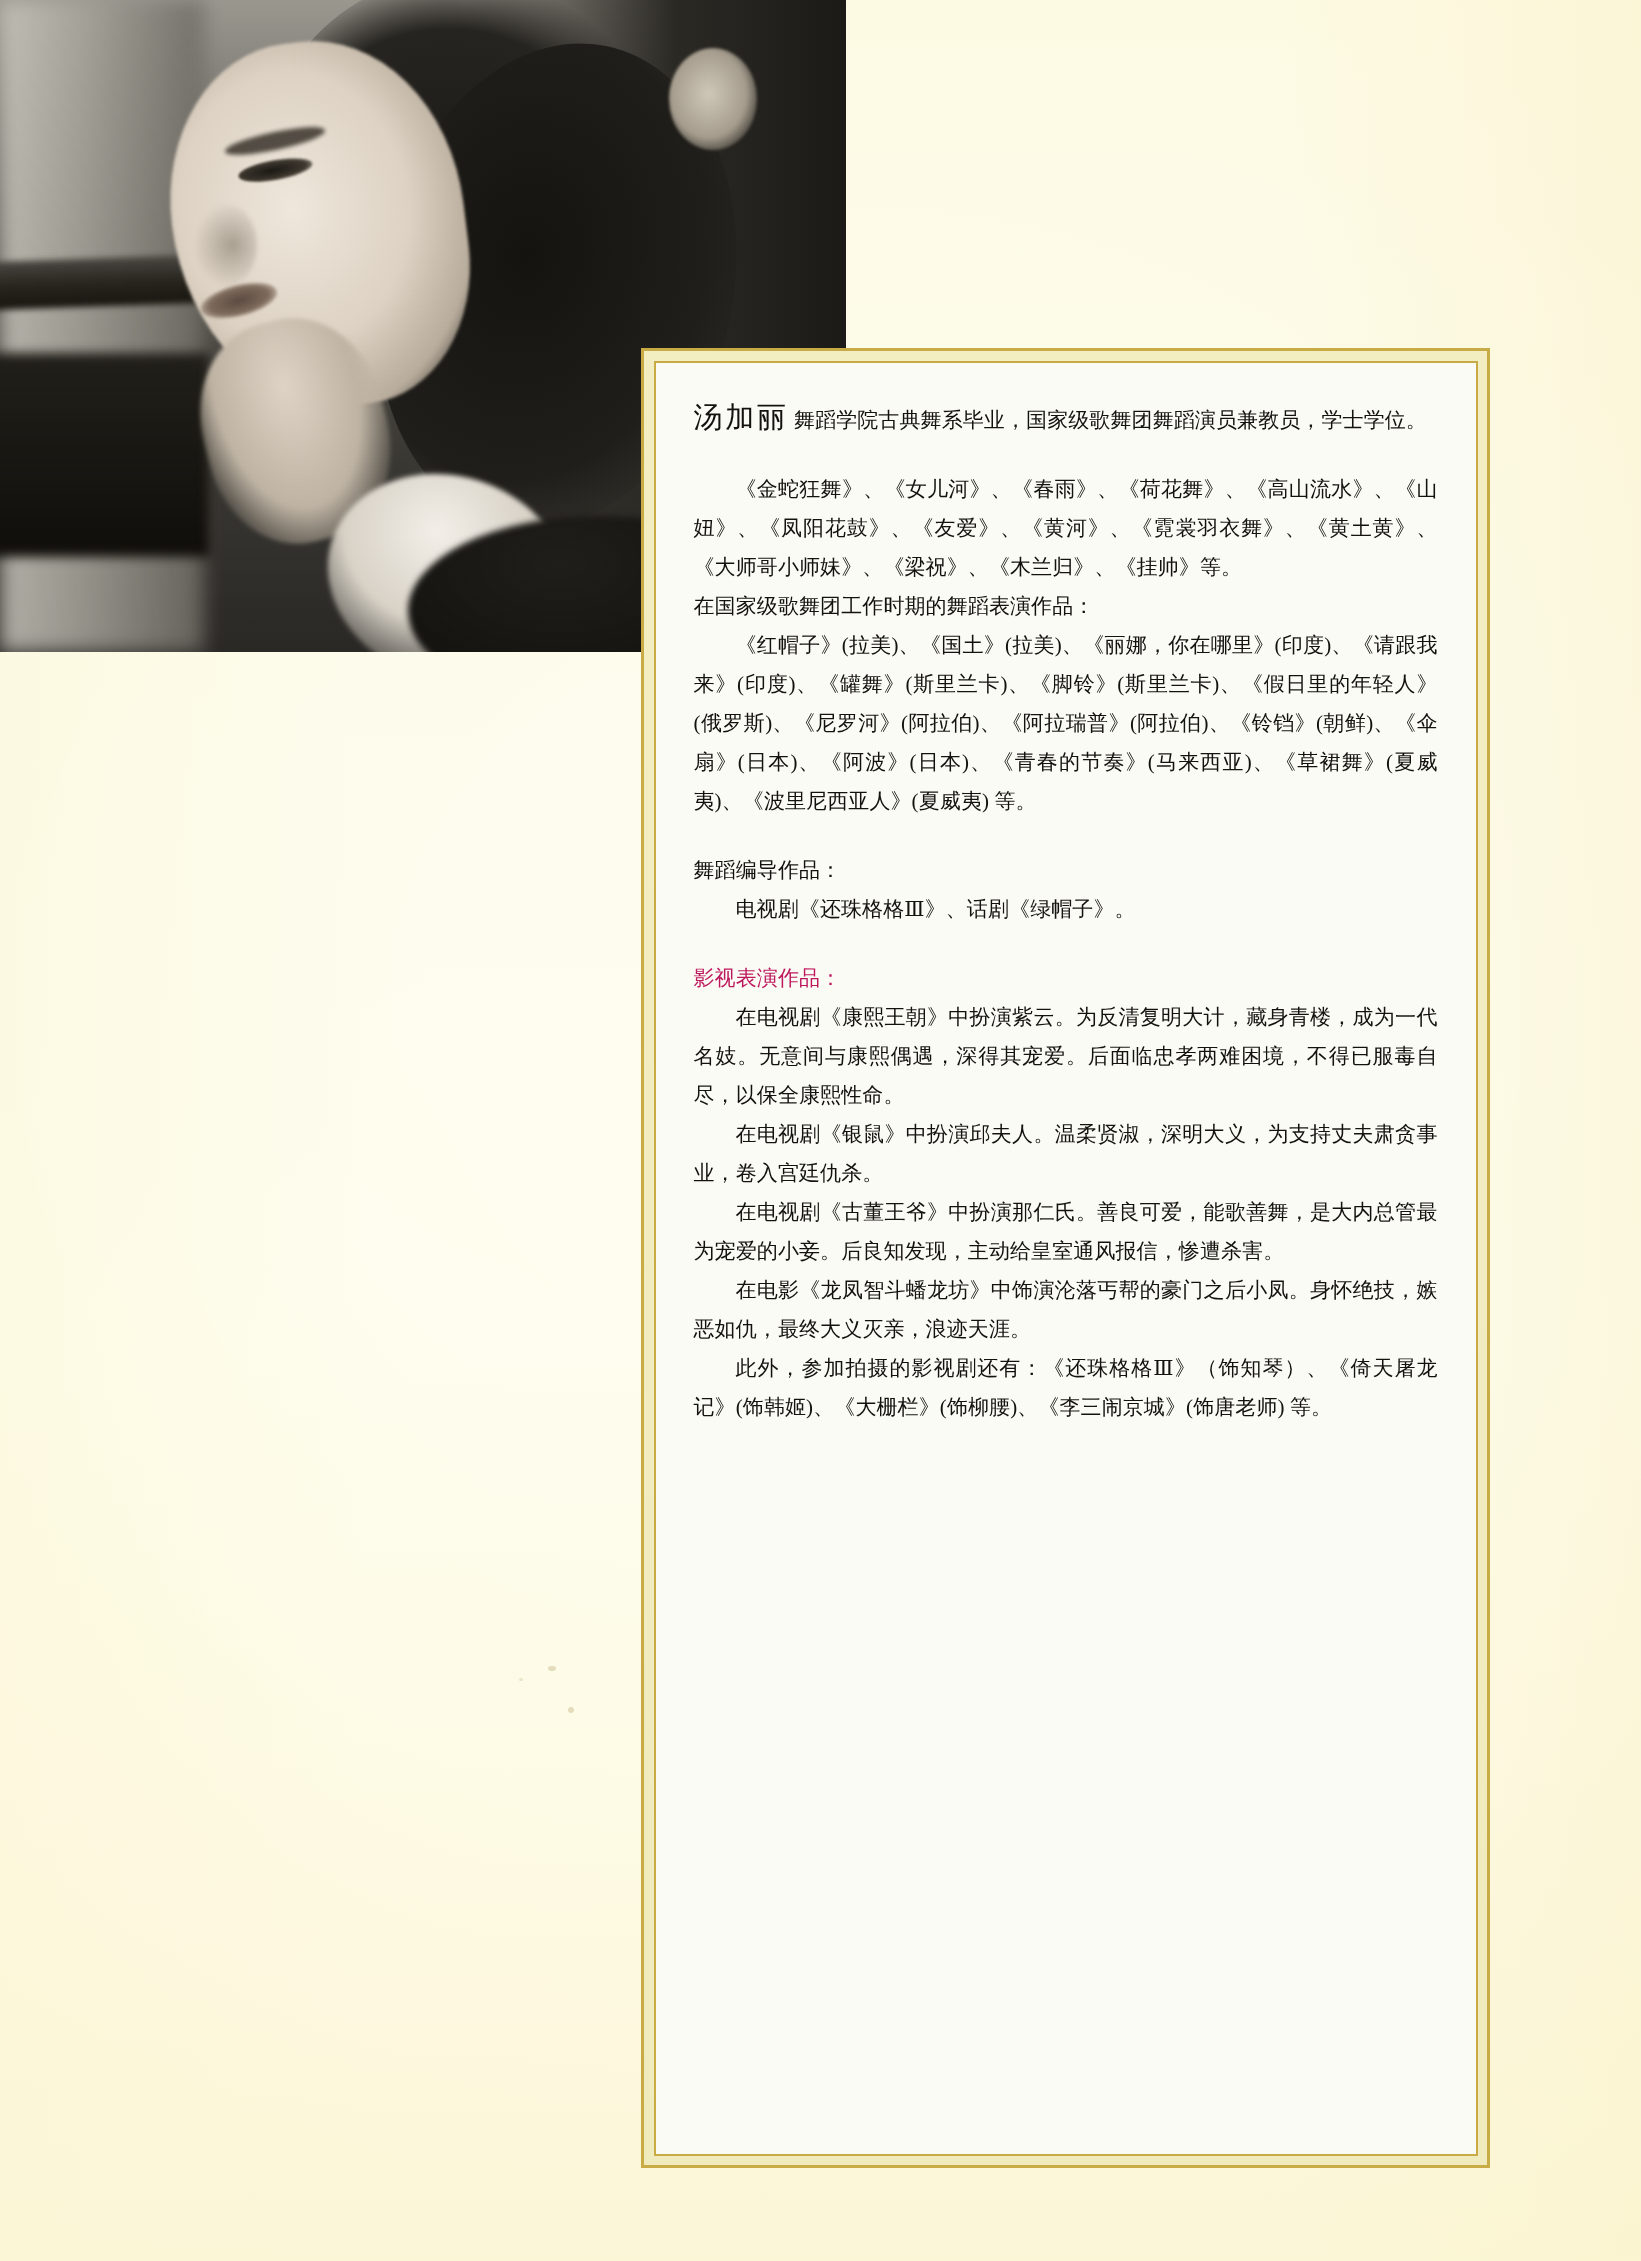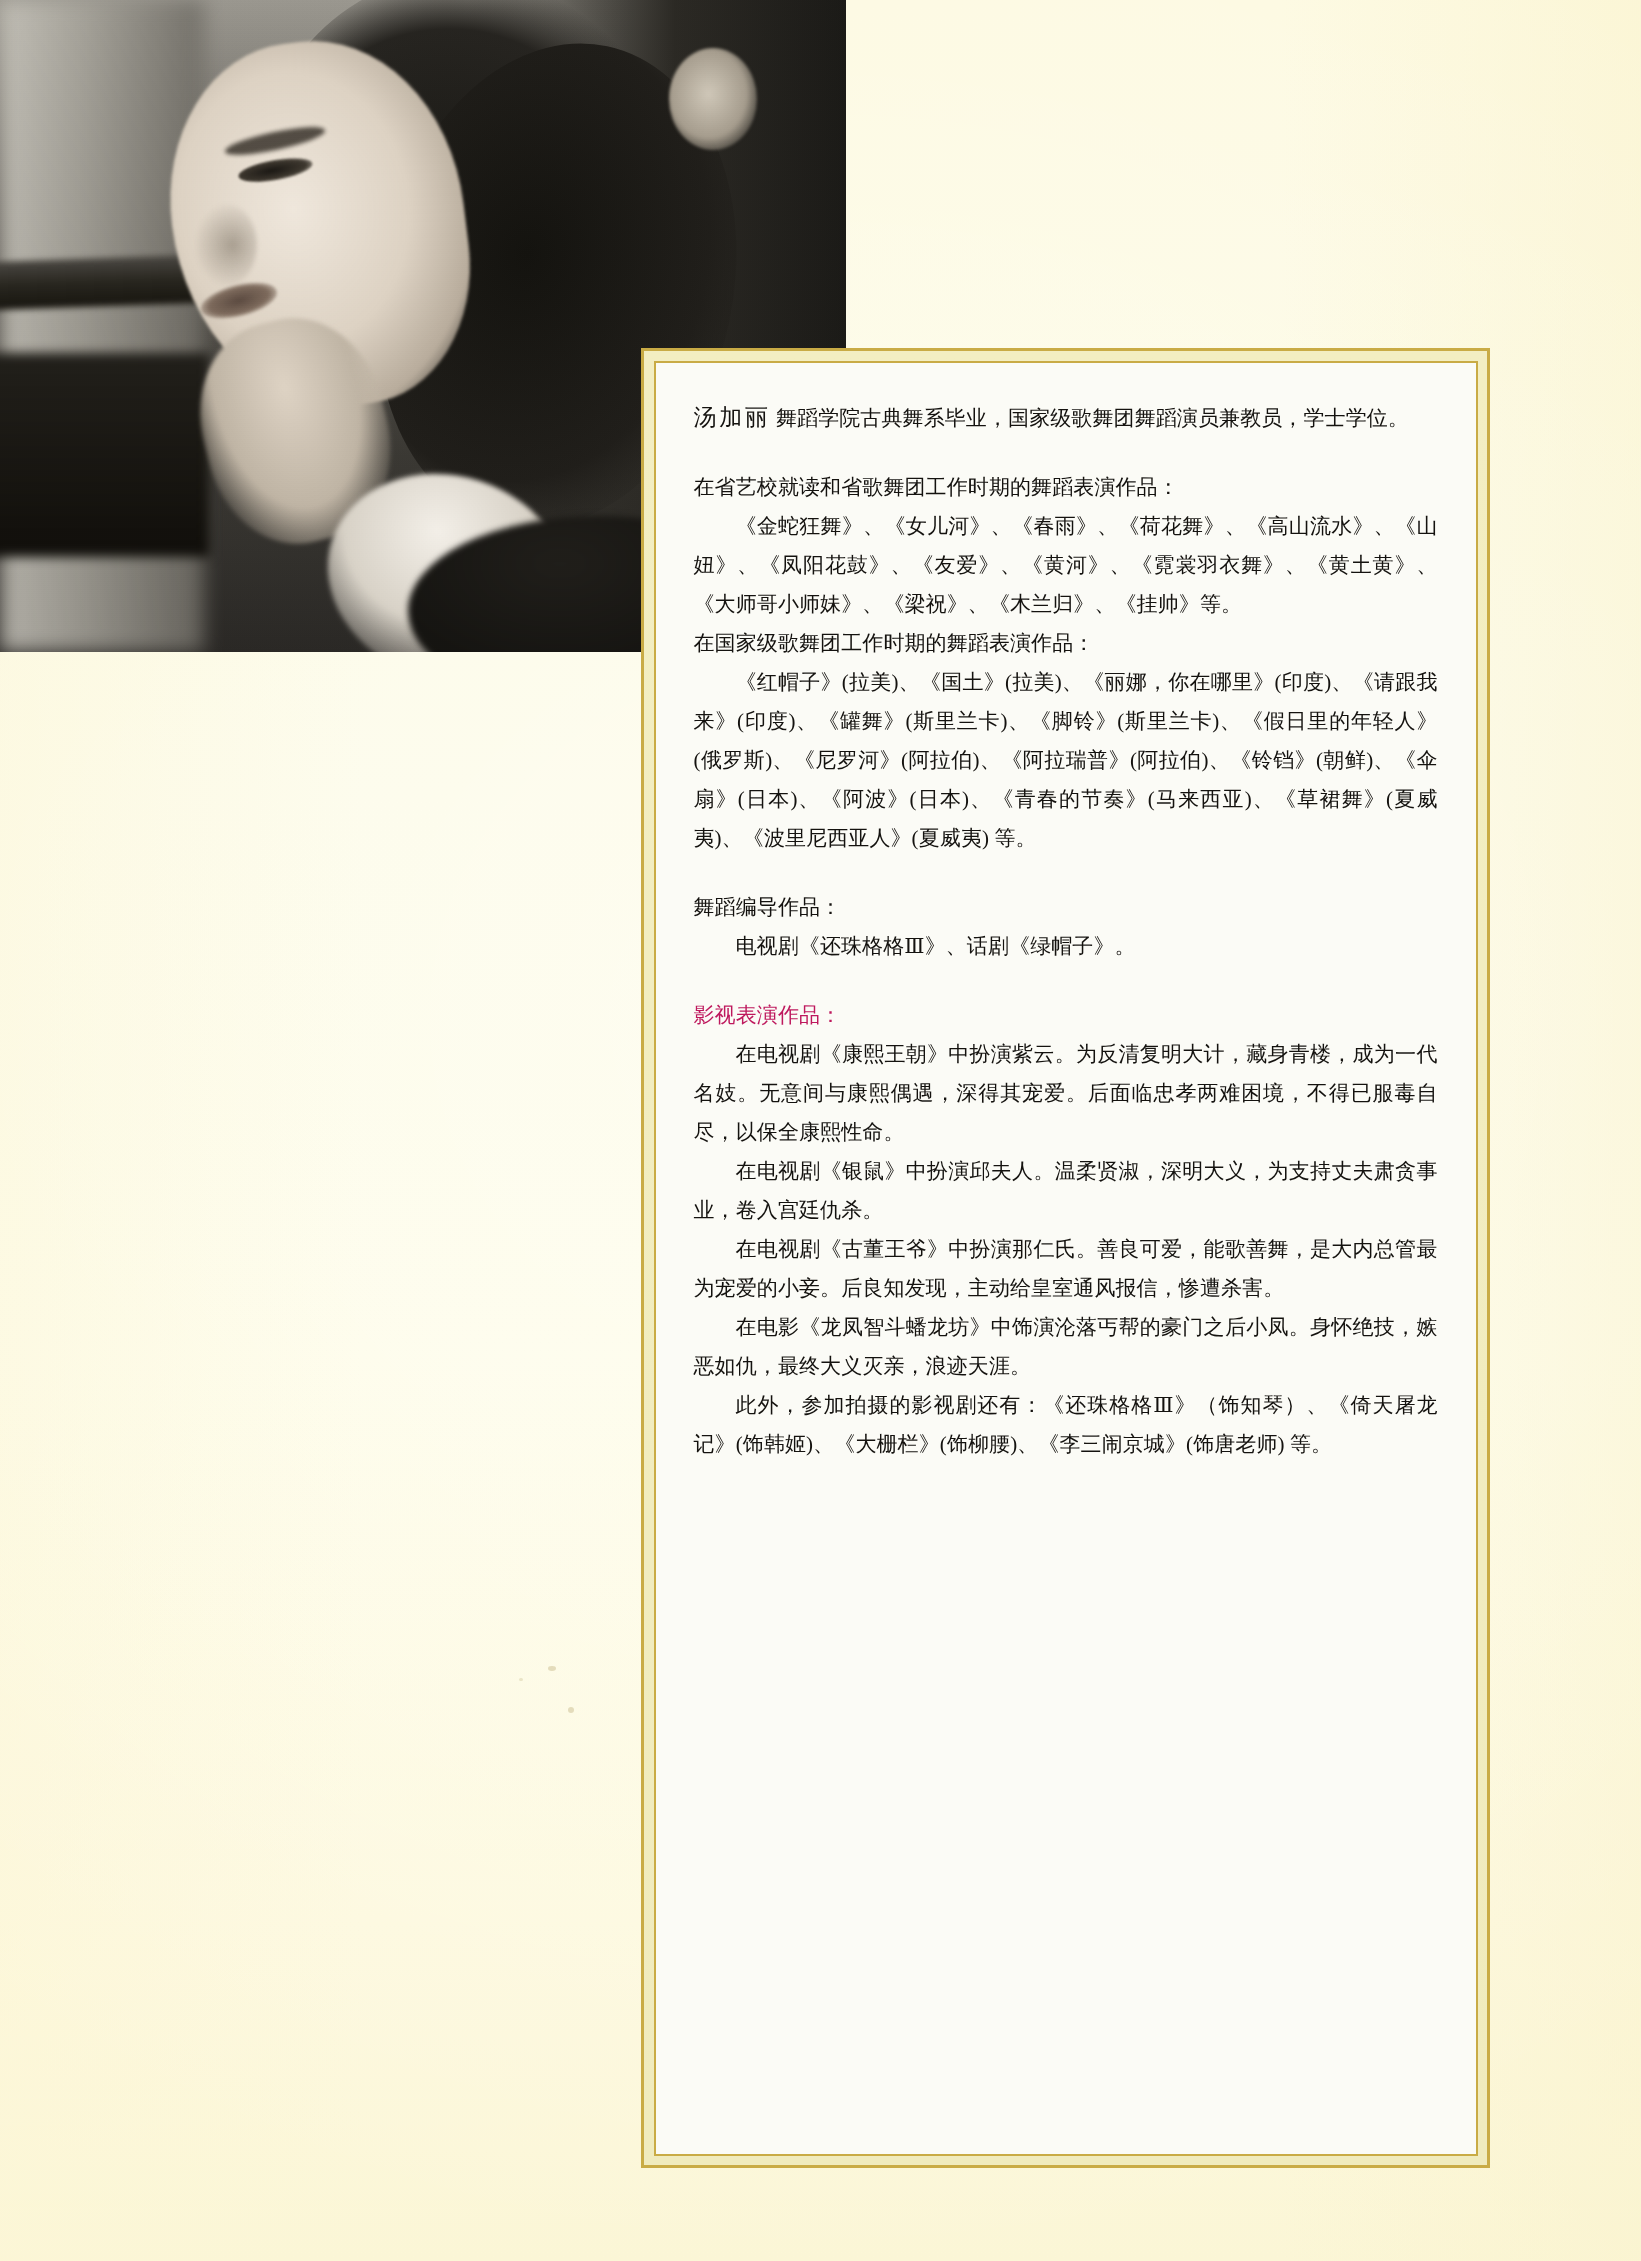--- a/index.html
+++ b/index.html
@@ -223,21 +223,21 @@
   }
 
   .bio-text {
     color: #14120f;
     font-size: 21px;
     line-height: 39px;
     letter-spacing: 0.1px;
     text-align: justify;
   }
   .name-run {
-    font-size: 23px;
+    font-size: 29px;
     letter-spacing: 2.7px;
     font-family: Liberation Sans, sans-serif;
   }
   .p { margin: 0; }
   .indent { text-indent: 2em; }
   .gap { height: 30px; }
   .faint { color: #be185d; }
   .email {
     margin-top: 42px;
     font-size: 21px;
@@ -290,21 +290,20 @@
       <div class="bio-text">
 
         <p class="p">
           <span class="name-run">汤加丽</span>
           <span>舞蹈学院古典舞系毕业，国家级歌舞团舞蹈演员兼教员，学士学位。</span>
         </p>
 
 
         <div class="gap"></div>
 
-        <p class="p">在省艺校就读和省歌舞团工作时期的舞蹈表演作品：</p>
         <p class="p indent">《金蛇狂舞》、《女儿河》、《春雨》、《荷花舞》、《高山流水》、《山妞》、《凤阳花鼓》、《友爱》、《黄河》、《霓裳羽衣舞》、《黄土黄》、《大师哥小师妹》、《梁祝》、《木兰归》、《挂帅》等。</p>
 
         <p class="p">在国家级歌舞团工作时期的舞蹈表演作品：</p>
         <p class="p indent">《红帽子》(拉美)、《国土》(拉美)、《丽娜，你在哪里》(印度)、《请跟我来》(印度)、《罐舞》(斯里兰卡)、《脚铃》(斯里兰卡)、《假日里的年轻人》(俄罗斯)、《尼罗河》(阿拉伯)、《阿拉瑞普》(阿拉伯)、《铃铛》(朝鲜)、《伞扇》(日本)、《阿波》(日本)、《青春的节奏》(马来西亚)、《草裙舞》(夏威夷)、《波里尼西亚人》(夏威夷) 等。</p>
 
         <div class="gap"></div>
 
         <p class="p">舞蹈编导作品：</p>
         <p class="p indent">电视剧《还珠格格Ⅲ》、话剧《绿帽子》。</p>
 

